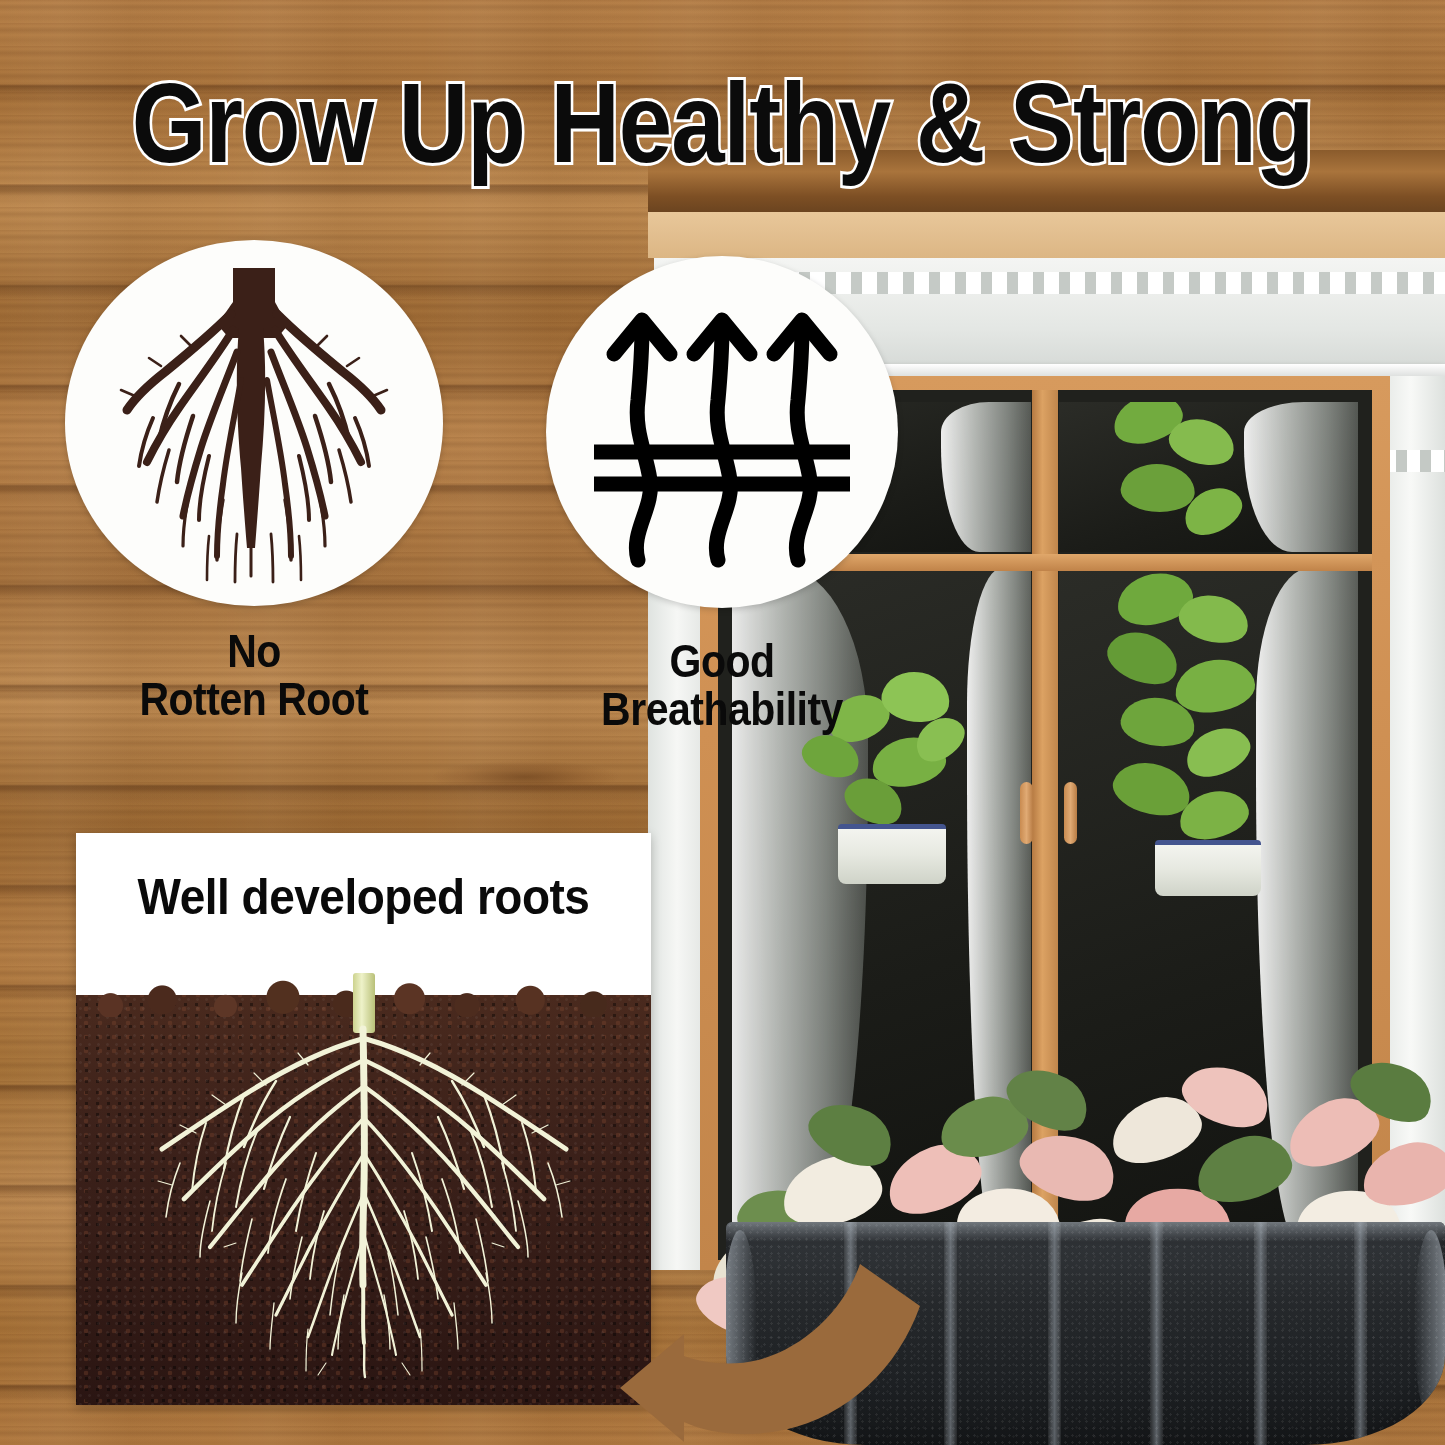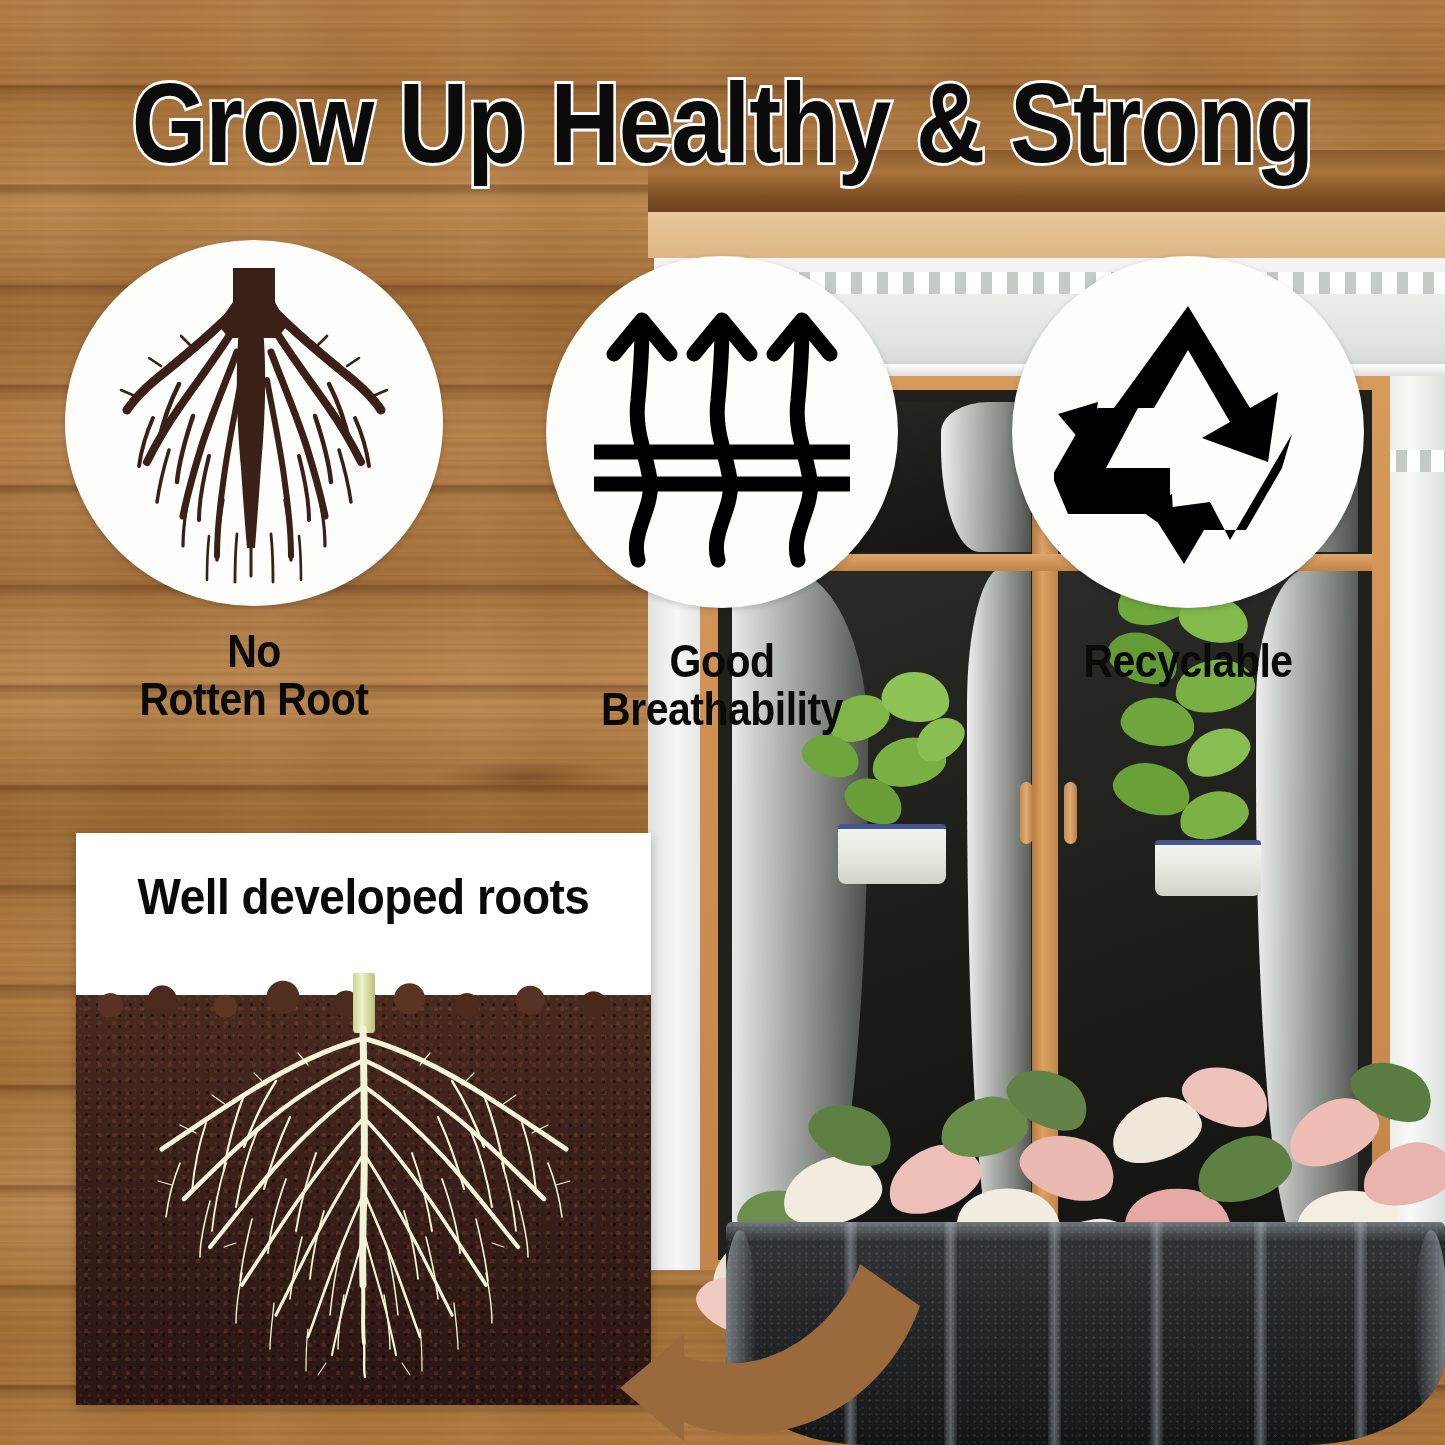--- a/index.html
+++ b/index.html
@@ -557,61 +557,16 @@
         <line x1="-4" y1="160" x2="260" y2="160"></line>
         <line x1="-4" y1="192" x2="260" y2="192"></line>
       </g>
     </svg>
     <div class="blabel" style="left:0;top:382px;width:352px;">
       <span>Good</span><br>
       <span>Breathability</span>
     </div>
   </div>
 
-  <div class="badge" style="left:1012px;top:256px;width:352px;height:460px;">
-    <div class="disc" style="width:352px;height:352px;"></div>
-    <svg style="position:absolute;left:42px;top:46px;" width="268" height="262" viewBox="0 0 268 262">
-      <g fill="#000">
-
-        <path d="M134 4
-                 L196 106
-                 L224 90
-                 L214 160
-                 L148 136
-                 L176 120
-                 L134 48
-                 L100 106
-                 L60 106
-                 Z"></path>
-
-        <path d="M238 132
-                 L176 238
-                 L156 200
-                 L96 208
-                 L130 262
-                 L150 228
-                 L192 228
-                 L228 166
-                 Z"></path>
-
-        <path d="M44 106
-                 L84 106
-                 L52 166
-                 L116 166
-                 L116 212
-                 L14 212
-                 L-2 174
-                 L30 118
-                 Z"></path>
-
-        <path d="M44 100 L4 112 L36 150 Z"></path>
-
-        <path d="M118 192 L86 208 L120 232 Z"></path>
-      </g>
-    </svg>
-    <div class="blabel" style="left:0;top:382px;width:352px;">
-      <span>Recyclable</span>
-    </div>
-  </div>
 
   <div class="headline">Grow Up Healthy &amp; Strong</div>
 
 </div>
 
 </body></html>

